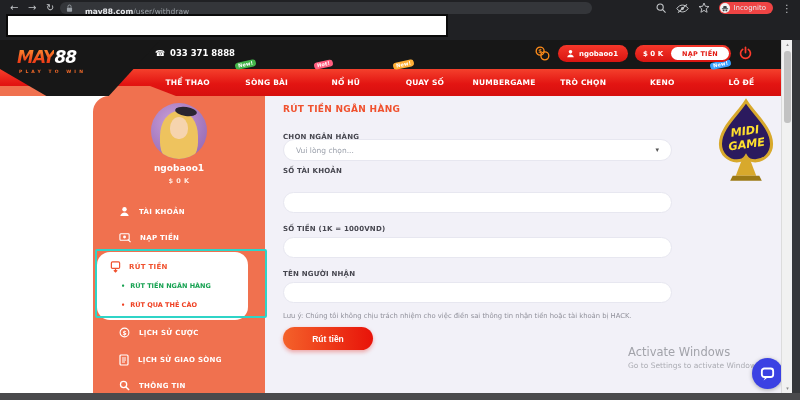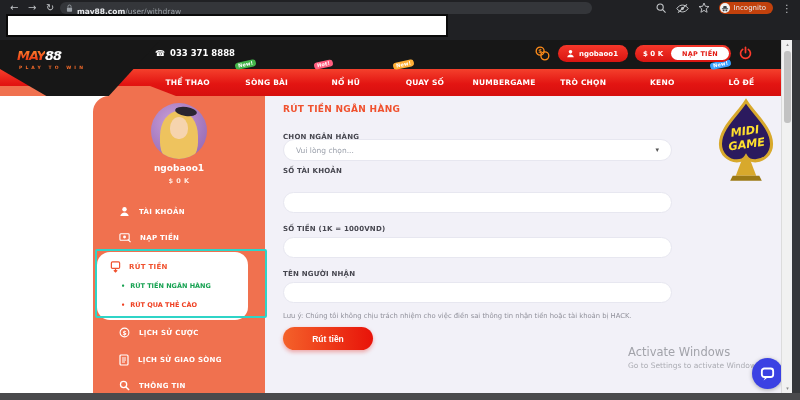--- a/index.html
+++ b/index.html
@@ -2,25 +2,25 @@
 <html><head>
 <meta charset="utf-8">
 <style>
   * { margin:0; padding:0; box-sizing:border-box; }
   html,body { width:800px; height:400px; overflow:hidden; }
   body { position:relative; background:#fff; font-family:"DejaVu Sans","Liberation Sans",sans-serif; }
 
   
   .browser { position:absolute; top:0; left:0; width:800px; height:40px; background:#202124; z-index:40; }
   .bicon { position:absolute; top:1px; color:#c3c6c9; font-size:10px; line-height:13px; cursor:pointer; }
-  .urlbar { position:absolute; left:60px; top:2px; width:532px; height:12px; border-radius:6px; background:#34363a; display:flex; align-items:center; padding:0 6px; gap:4px; }
+  .urlbar { position:absolute; left:60px; top:2px; width:532px; height:12px; border-radius:6px; background:#34363a; display:flex; align-items:center; padding:0 6px; gap:12px; }
   .urlbar .host { color:#e8eaed; font-size:7.5px; font-weight:bold; }
   .urlbar .path { color:#9aa0a6; font-size:7.5px; }
   .chrome-right { position:absolute; right:8px; top:1px; display:flex; align-items:center; gap:9px; height:14px; }
-  .incog { display:flex; align-items:center; gap:4px; background:#c2410c; border-radius:7px; height:12px; padding:1px 7px 1px 1px; }
+  .incog { display:flex; align-items:center; gap:4px; background:#ef4444; border-radius:7px; height:12px; padding:1px 7px 1px 1px; }
   .incog-circle { width:10px; height:10px; border-radius:50%; background:#f1f3f4; display:flex; align-items:center; justify-content:center; }
   .incog span { color:#e8eaed; font-size:7px; }
   .redacted { position:absolute; left:6px; top:14px; width:442px; height:23px; background:#ffffff; border:2px solid #0a0a0a; z-index:45; }
 
   
   .site-header { position:absolute; top:40px; left:0; width:781px; height:29px; background:#171717; z-index:10; }
   .phone { position:absolute; left:155px; top:48px; z-index:20; color:#fff; font-size:8.5px; font-weight:bold; display:flex; gap:5px; align-items:center; }
   .phone .ph-ic { font-size:8px; }
   .acct-cluster { position:absolute; top:45px; left:534px; z-index:20; display:flex; align-items:center; gap:7px; }
   .pill { height:17px; border-radius:9px; background:linear-gradient(180deg,#f5372a,#d91410); display:flex; align-items:center; color:#fff; font-weight:bold; }
@@ -30,21 +30,21 @@
 
   
   .nav { position:absolute; top:69px; left:0; width:781px; height:27px; background:linear-gradient(180deg,#f4402c 0%,#e31512 55%,#d60f0e 100%); z-index:11; }
   .nav-items { position:absolute; left:148px; right:0; top:0; bottom:0; display:flex; }
   .nav-item { flex:1; display:flex; align-items:center; justify-content:center; position:relative; color:#fff; font-size:7.5px; font-weight:bold; letter-spacing:.2px; cursor:pointer; white-space:nowrap; }
   .badge { position:absolute; top:-8px; left:8px; transform:rotate(-12deg); color:#fff; font-size:5px; font-weight:bold; padding:1px 3px; border-radius:3px; line-height:1; }
   .badge.bgreen { background:#43b54a; } .badge.bpink { background:#ff5d7e; }
   .badge.borange { background:#ffaf36; } .badge.bblue { background:#3aa0ff; }
   .salmon-wedge { position:absolute; top:86px; left:0; width:176px; height:10px; background:#f0714f; z-index:12; clip-path:polygon(0 0,150px 0,176px 100%,0 100%); }
   .logo-block { position:absolute; top:40px; left:0; width:160px; height:56px; background:#171717; z-index:13; clip-path:polygon(0 0,100% 0,68% 100%,29% 100%,0 52%); }
-  .logo-line { margin:9px 0 0 17px; font-style:italic; font-weight:900; font-size:13px; letter-spacing:-1px; line-height:1; }
+  .logo-line { margin:9px 0 0 17px; font-style:italic; font-weight:900; font-size:17px; letter-spacing:-1px; line-height:1; }
   .logo-may { background:linear-gradient(180deg,#ff9433,#e8220f); -webkit-background-clip:text; background-clip:text; color:transparent; }
   .logo-88 { color:#fff; }
   .tagline { margin:3px 0 0 19px; color:#f26a2a; font-size:4.5px; font-weight:bold; letter-spacing:3.1px; }
 
   
   .page { position:absolute; top:96px; left:0; width:781px; height:339px; background:#fff; z-index:5; }
   .main { position:absolute; left:265px; top:0; width:516px; height:297px; background:#f2f1f8; }
 
   
   .sidebar { position:absolute; left:93px; top:0; width:172px; height:297px; background:#f0714f; border-top-left-radius:16px; }

